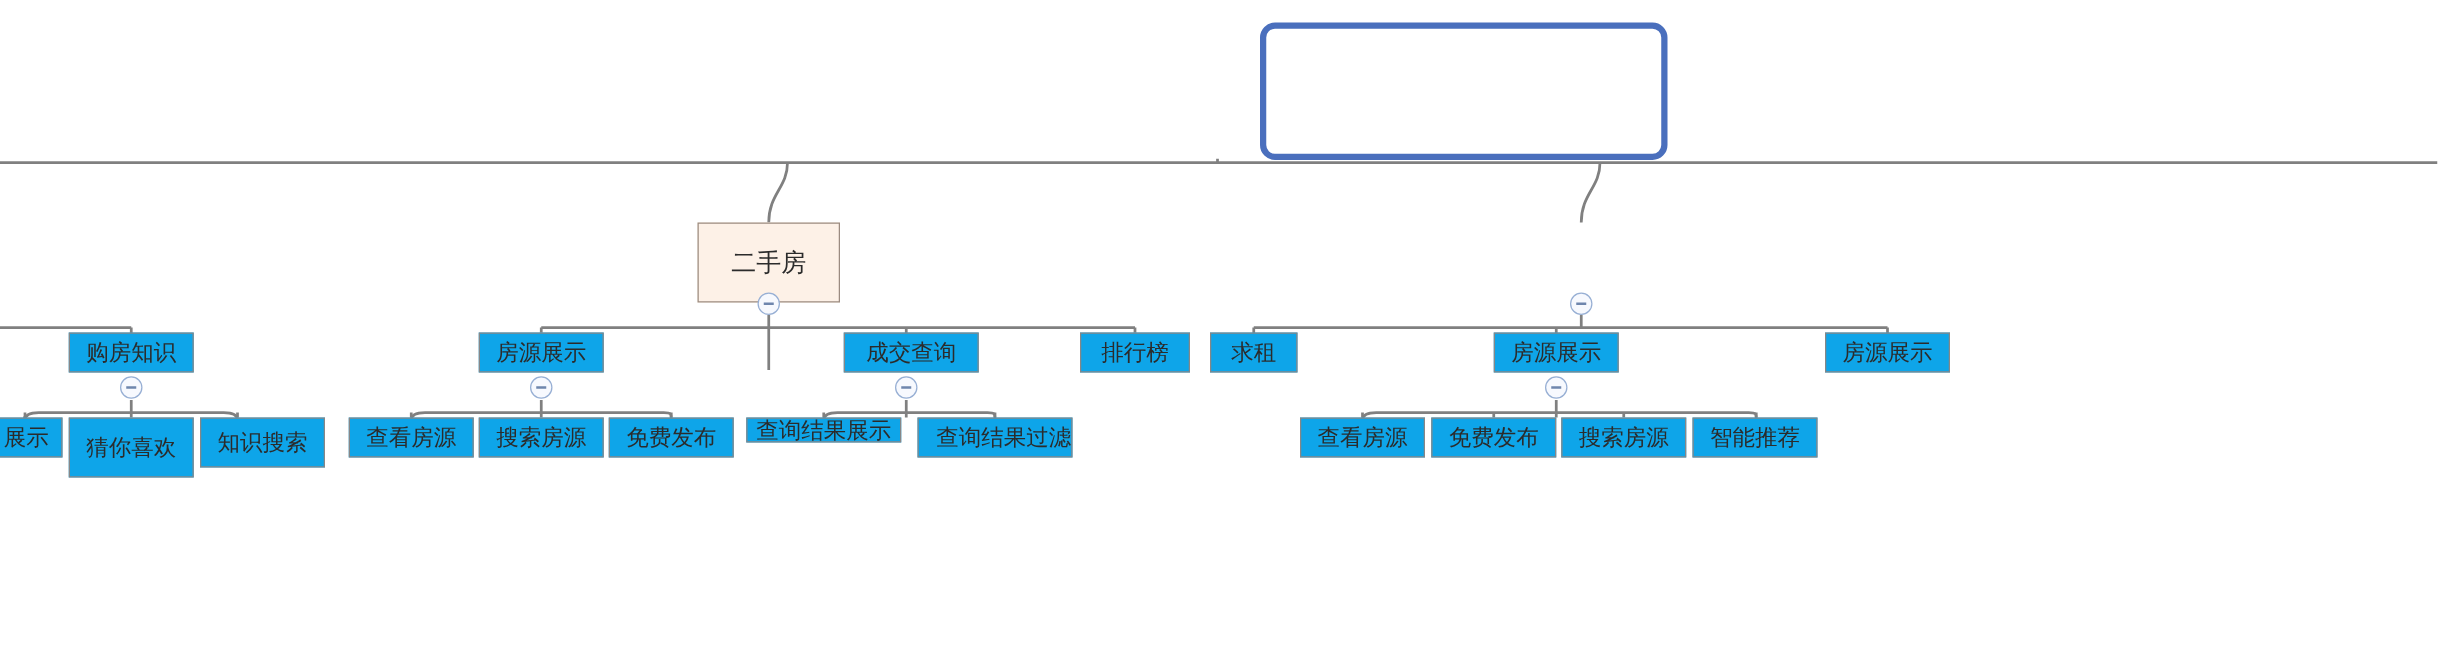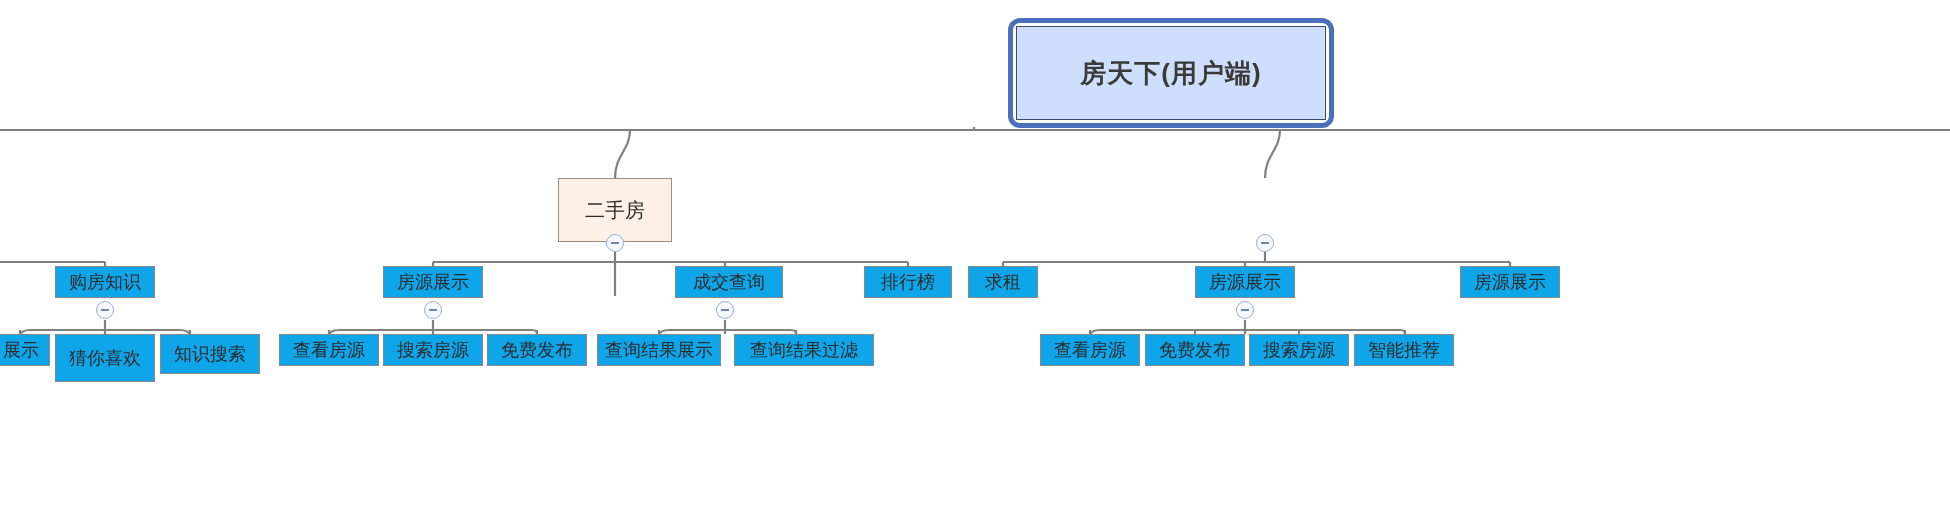--- a/index.html
+++ b/index.html
@@ -175,23 +175,20 @@
       <path d="M1245,330 L1245,334"></path>
     </g>
 
     <g fill="none" stroke="#808080" stroke-width="2.2">
       <path d="M20,336 L20,336"></path>
       <path d="M20,336 L20,336"></path>
     </g>
   </svg>
 
   <div class="root-ring" style="left:1008px;top:18px;width:326px;height:110px;"></div>
-  <div class="node root" style="left:1016px;top:26px;width:310px;height:94px;">
-    <span>房天下(用户端)</span>
-  </div>
 
   <div class="node l2" style="left:558px;top:178px;width:114px;height:64px;">
     <span>二手房</span>
   </div>
   <div class="toggle" style="left:606px;top:234px;">
     <span class="bar"></span>
   </div>
 
   <div class="toggle" style="left:1256px;top:234px;">
     <span class="bar"></span>
@@ -250,24 +247,24 @@
   <div class="node leaf" style="left:279px;top:334px;width:100px;height:32px;">
     <span>查看房源</span>
   </div>
   <div class="node leaf" style="left:383px;top:334px;width:100px;height:32px;">
     <span>搜索房源</span>
   </div>
   <div class="node leaf" style="left:487px;top:334px;width:100px;height:32px;">
     <span>免费发布</span>
   </div>
 
-  <div class="node leaf" style="left:597px;top:334px;width:124px;height:32px;">
+  <div class="node leaf" style="left:597px;top:334px;width:124px;height:20px;">
     <span>查询结果展示</span>
   </div>
-  <div class="node leaf" style="left:734px;top:334px;width:140px;height:32px;">
+  <div class="node leaf" style="left:734px;top:334px;width:124px;height:32px;justify-content:flex-end;">
     <span>查询结果过滤</span>
   </div>
 
   <div class="node leaf" style="left:1040px;top:334px;width:100px;height:32px;">
     <span>查看房源</span>
   </div>
   <div class="node leaf" style="left:1145px;top:334px;width:100px;height:32px;">
     <span>免费发布</span>
   </div>
   <div class="node leaf" style="left:1249px;top:334px;width:100px;height:32px;">

